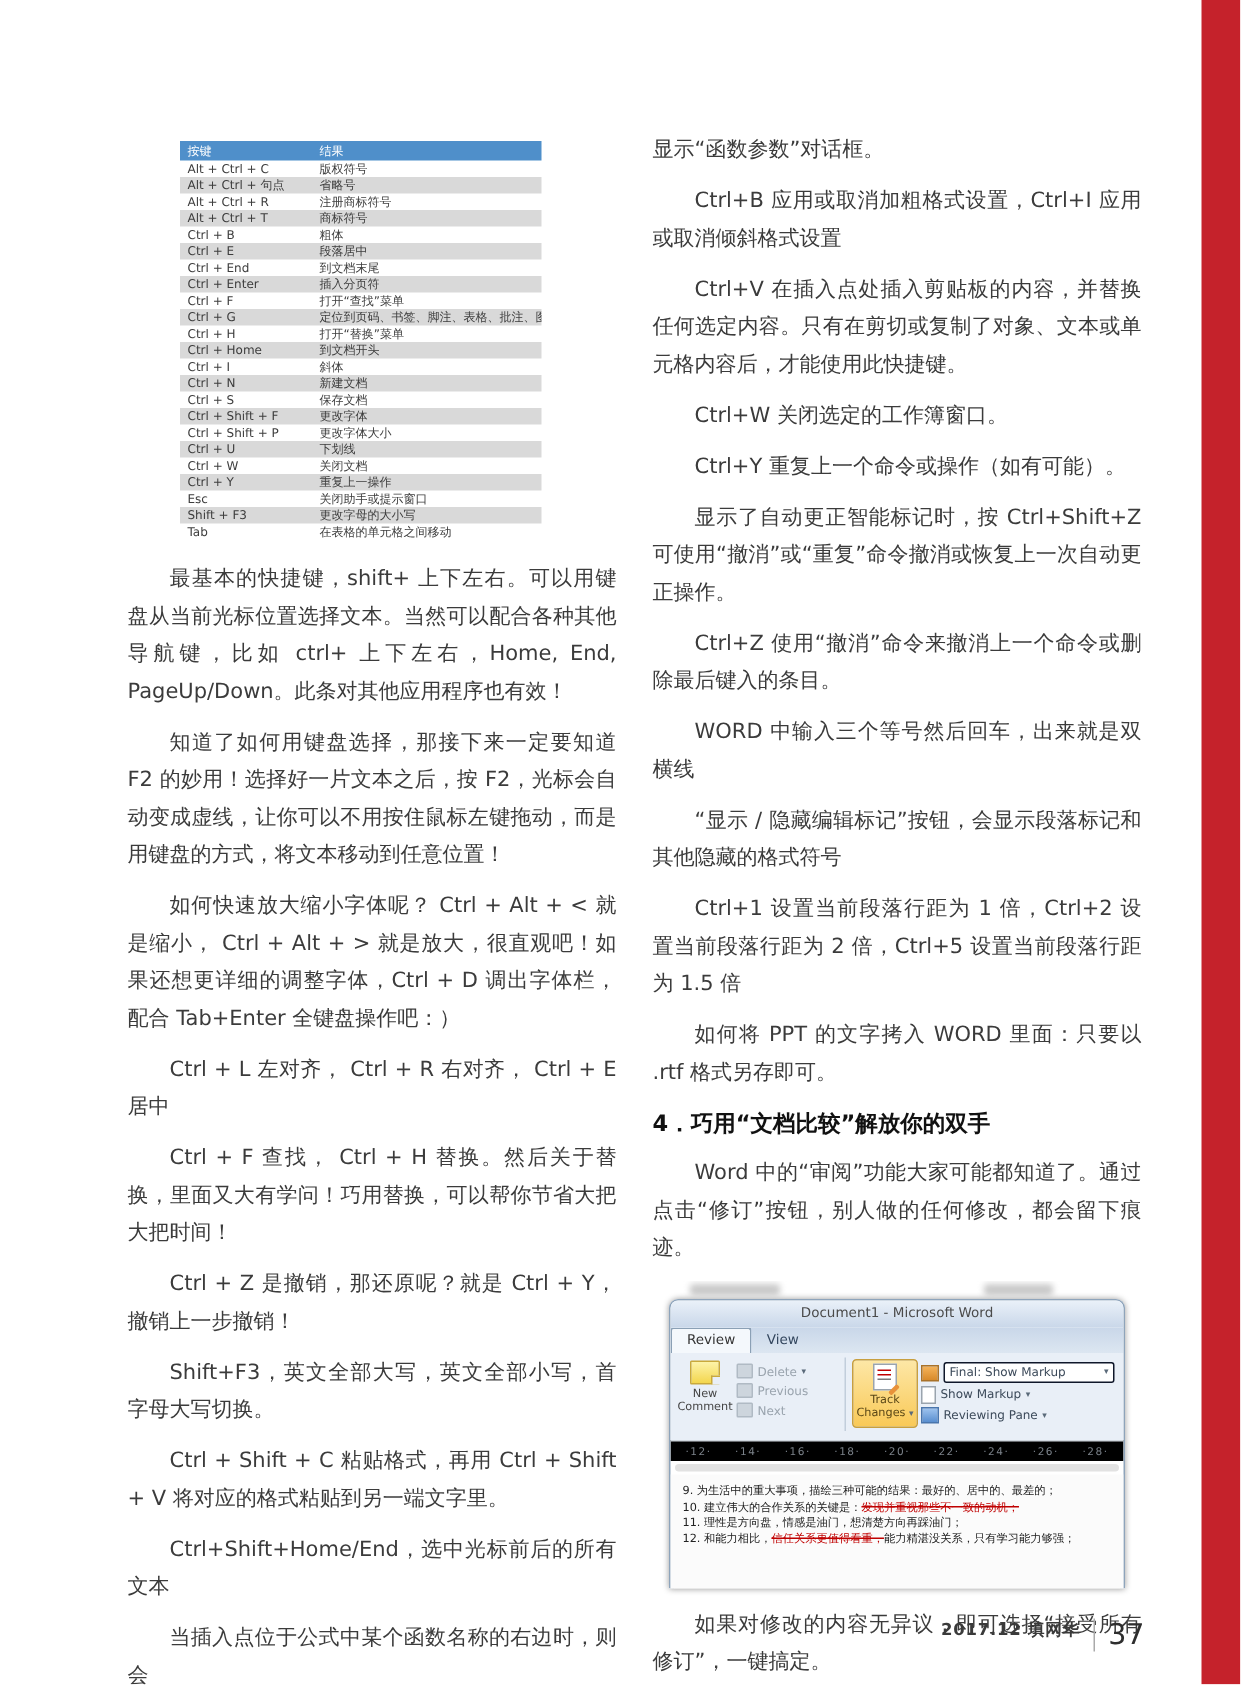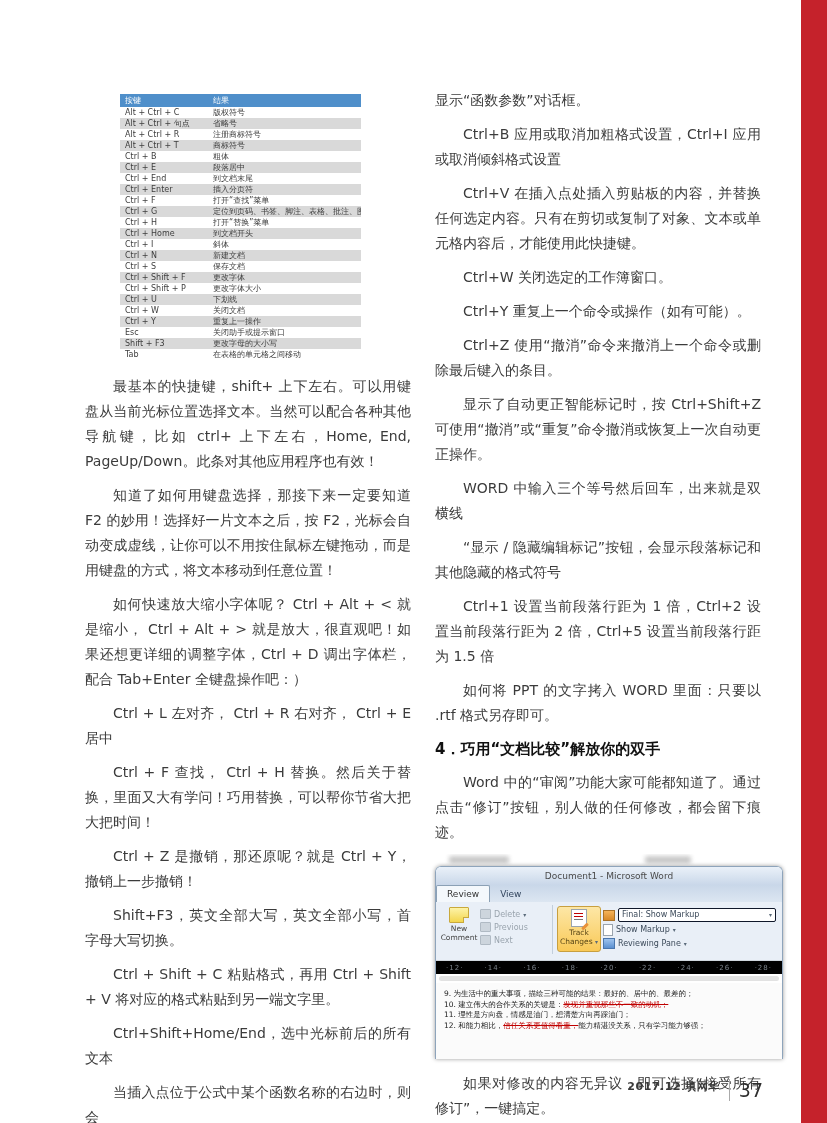--- a/index.html
+++ b/index.html
@@ -17,21 +17,21 @@
   table.shortcuts{border-collapse:collapse;margin:6px 0 14px 35px;width:241px;table-layout:fixed;}
   table.shortcuts th{background:#4f8fca;color:#ffffff;font-weight:normal;text-align:left;
         font-size:8px;line-height:9px;padding:2px 5px;}
   table.shortcuts td{font-size:8px;line-height:9px;padding:1px 5px;color:#3d3d3d;
         white-space:nowrap;overflow:hidden;}
   table.shortcuts th:first-child,table.shortcuts td:first-child{width:78px;}
   table.shortcuts tbody tr:nth-child(even){background:#d9d9d9;}
   table.shortcuts tbody tr:nth-child(odd){background:#ffffff;}
 
   
-  .shot{width:348px;margin:4px auto 12px auto;position:relative;}
+  .shot{width:304px;margin:4px auto 12px auto;position:relative;}
   .shot-blur{height:12px;position:relative;overflow:hidden;}
   .blur-blob{position:absolute;top:2px;height:8px;background:#c9c9c9;filter:blur(2px);border-radius:2px;}
   .blob-a{left:14px;width:60px;}
   .blob-b{left:210px;width:46px;}
   .win{border-radius:6px 6px 0 0;overflow:hidden;box-shadow:0 0 4px rgba(0,0,0,.4);
        border:1px solid #8ea4bb;border-bottom:none;}
   .titlebar{height:18px;background:linear-gradient(#eaf1f9,#c9d7e9);text-align:center;
        font-size:9px;color:#4a4a4a;line-height:18px;}
   .tabsrow{height:17px;background:linear-gradient(#c9d7e9,#dce6f1);display:flex;align-items:flex-end;padding-left:0;}
   .tab{font-size:9px;color:#33465e;padding:2px 10px;line-height:12px;}
@@ -205,22 +205,22 @@
       <p>Ctrl+Shift+Home/End，选中光标前后的所有文本</p>
       <p>当插入点位于公式中某个函数名称的右边时，则会</p>
     </div>
 
     <div class="col">
       <p class="no-indent">显示“函数参数”对话框。</p>
       <p>Ctrl+B 应用或取消加粗格式设置，Ctrl+I 应用或取消倾斜格式设置</p>
       <p>Ctrl+V 在插入点处插入剪贴板的内容，并替换任何选定内容。只有在剪切或复制了对象、文本或单元格内容后，才能使用此快捷键。</p>
       <p>Ctrl+W 关闭选定的工作簿窗口。</p>
       <p>Ctrl+Y 重复上一个命令或操作（如有可能）。</p>
+      <p>显示了自动更正智能标记时，按 Ctrl+Shift+Z 可使用“撤消”或“重复”命令撤消或恢复上一次自动更正操作。</p>
       <p>Ctrl+Z 使用“撤消”命令来撤消上一个命令或删除最后键入的条目。</p>
-      <p>显示了自动更正智能标记时，按 Ctrl+Shift+Z 可使用“撤消”或“重复”命令撤消或恢复上一次自动更正操作。</p>
       <p>WORD 中输入三个等号然后回车，出来就是双横线</p>
       <p>“显示 / 隐藏编辑标记”按钮，会显示段落标记和其他隐藏的格式符号</p>
       <p>Ctrl+1 设置当前段落行距为 1 倍，Ctrl+2 设置当前段落行距为 2 倍，Ctrl+5 设置当前段落行距为 1.5 倍</p>
       <p>如何将 PPT 的文字拷入 WORD 里面：只要以 .rtf 格式另存即可。</p>
 
       <div class="section-heading">4．巧用“文档比较”解放你的双手</div>
       <p>Word 中的“审阅”功能大家可能都知道了。通过点击“修订”按钮，别人做的任何修改，都会留下痕迹。</p>
 
       <div class="shot">
         <div class="shot-blur">

